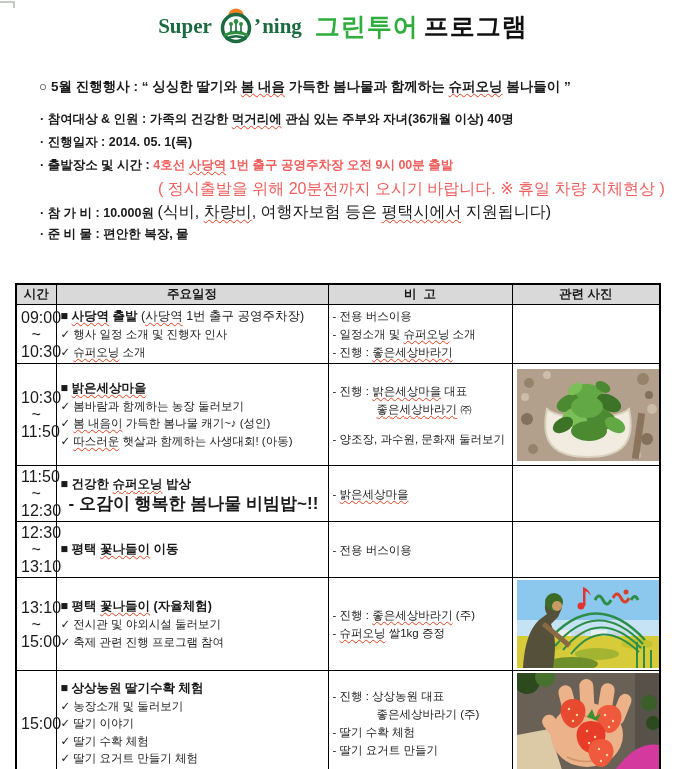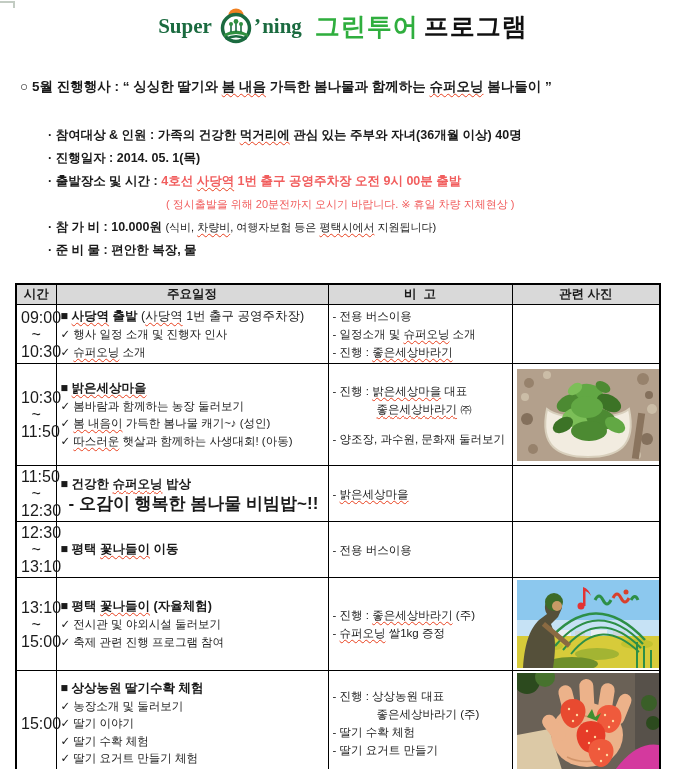--- a/index.html
+++ b/index.html
@@ -11,29 +11,29 @@
     border-top:2px solid #c3ccc3;border-right:2px solid #c3ccc3;}
 
   
   .logo-row{position:absolute;top:5px;left:12px;right:0;display:flex;justify-content:center;align-items:center;gap:5px;}
   .logo-serif{font-family:"Liberation Serif","DejaVu Serif",serif;font-size:21px;color:#1b6b40;font-weight:600;}
   .logo-apos{font-family:"Liberation Serif","DejaVu Serif",serif;font-size:22px;color:#1b6b40;font-weight:700;margin-left:-6px;}
   .title-green{font-size:25px;font-weight:700;color:#2fae3e;letter-spacing:1px;margin-left:8px;}
   .title-black{font-size:25px;font-weight:700;color:#111;letter-spacing:1px;}
 
   
-  .heading{position:absolute;top:78px;left:20px;right:12px;font-size:13.5px;font-weight:700;line-height:18px;}
-  .bullets{position:absolute;top:124px;left:40px;right:14px;margin-left:8px;}
+  .heading{position:absolute;top:78px;left:39px;right:12px;font-size:13.5px;font-weight:700;line-height:18px;}
+  .bullets{position:absolute;top:108px;left:40px;right:14px;}
   .bullets .b-line{height:23px;line-height:23px;font-size:12.5px;font-weight:700;white-space:nowrap;}
   .bullets .l-indent{padding-left:118px;font-weight:400;}
 
   
   .sp{text-decoration-line:underline;text-decoration-style:wavy;text-decoration-color:#e8401e;text-decoration-thickness:1px;text-underline-offset:2px;}
   .red{color:#f15e5e;}
-  .sm{font-size:11px;font-weight:400;}
+  .sm{font-size:16px;font-weight:400;}
   .n{font-weight:400;}
 
   
   .tbl{position:absolute;top:283px;left:15px;width:644px;border-collapse:collapse;table-layout:fixed;}
   .tbl th,.tbl td{border:1px solid #000;vertical-align:middle;padding:2px 4px;}
   .tbl{border:2px solid #000;}
   .tbl th{background:#d9d9d9;font-size:12.5px;font-weight:700;height:16px;padding:1px 6px;white-space:pre;}
   .c-time{text-align:center;font-size:16px;padding:2px 1px;}
   .c-time div{line-height:17px;}
   .c-main{padding-left:8px;}

